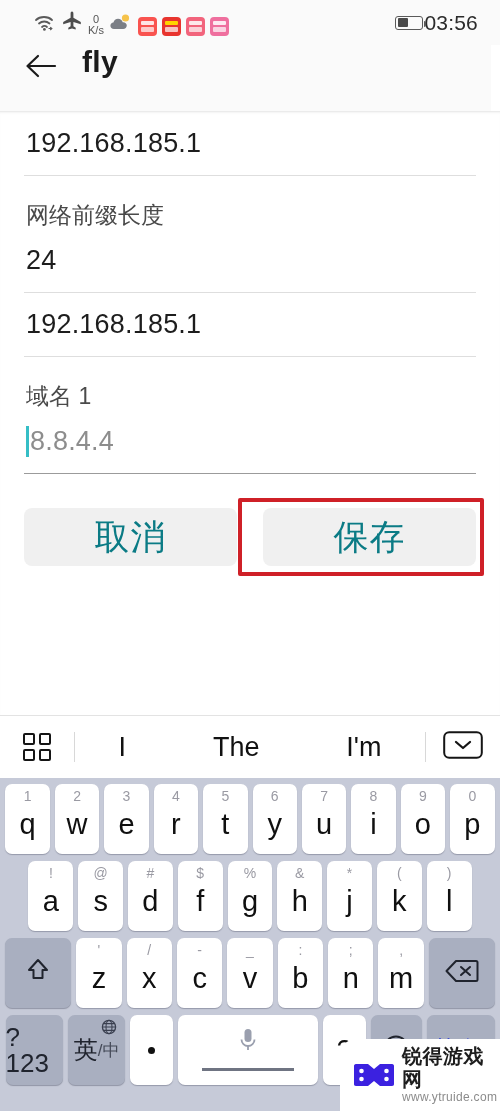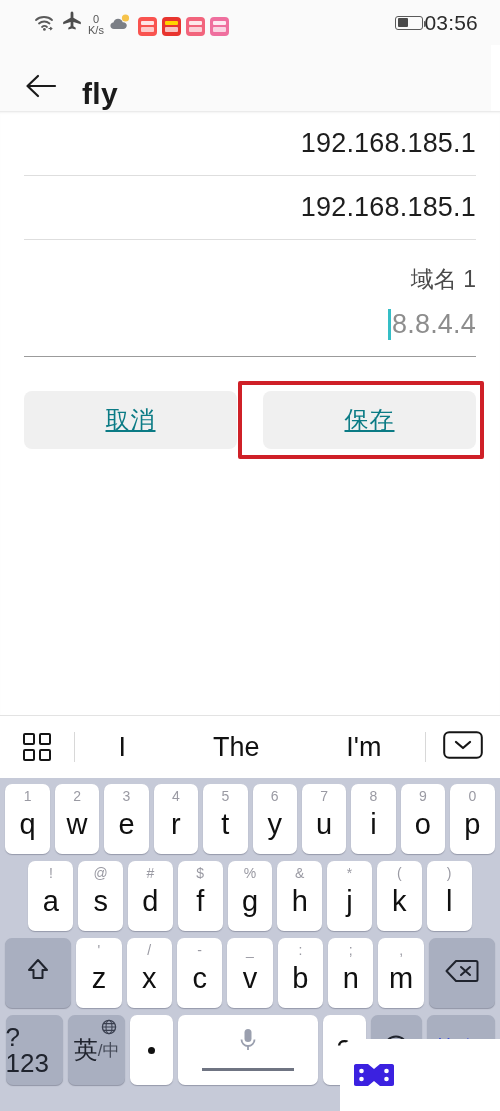--- a/index.html
+++ b/index.html
@@ -36,51 +36,50 @@
   }
   .battery::after {
     content: ""; position: absolute; right: -4px; top: 4px; width: 2.5px; height: 6px;
     background: #5a5a5a; border-radius: 0 2px 2px 0;
   }
   .battery .fill { position: absolute; left: 1.5px; top: 1.5px; bottom: 1.5px; width: 38%; background: #4a4a4a; border-radius: 1px; }
 
   
   .appbar {
     position: absolute; top: 45px; left: 0; width: 491px; height: 66px;
-    display: flex; align-items: flex-end; background: #fafafa;
+    display: flex; align-items: flex-start; background: #fafafa;
   }
   .back-btn { width: 46px; height: 46px; margin-left: 18px; display: flex; align-items: center; justify-content: center; }
   .app-title { font-size: 30px; font-weight: bold; color: #1b1b1b; margin-left: 18px; letter-spacing: .3px; }
 
   
   .form-area {
     position: absolute; top: 111px; left: 0; width: 500px; height: 604px;
     background: #ffffff; border-top: 1px solid #ebebeb;
     box-shadow: inset 0 2px 3px -2px rgba(0,0,0,.10);
     padding: 0 24px;
-    text-align: right;
   }
   .field { padding-top: 6px; }
   .field .label { font-size: 23px; color: #4a4a4a; padding: 18px 0 4px 2px; }
   .field .value {
     font-size: 27px; color: #1d1d1d; padding: 10px 0 16px 2px; letter-spacing: .2px;
     border-bottom: 1px solid #dedede;
   }
   .field .value.placeholder { color: #8d8d8d; position: relative; }
   .caret {
     display: inline-block; width: 3px; height: 31px; background: #35bec6;
     vertical-align: -7px; margin-right: 1px;
   }
   .field.focused .value { border-bottom: 1px solid #9b9b9b; }
 
   .btn-row { display: flex; gap: 26px; margin-top: 34px; position: relative; }
   .btn {
     flex: 1; height: 58px; background: #f0f0f0; border-radius: 8px;
     display: flex; align-items: center; justify-content: center;
-    font-size: 24px; color: #0b7b85; letter-spacing: 1px; text-decoration: underline;
+    font-size: 35px; color: #0b7b85; letter-spacing: 1px;
   }
   .btn-highlight-box {
     position: absolute; right: -8px; top: -10px; width: 246px; height: 78px;
     border: 4px solid #cf2027; border-radius: 2px; pointer-events: none;
   }
 
   
   .kb { position: absolute; left: 0; bottom: 0; width: 500px; height: 396px; background: #c6cad8; }
   .suggest {
     height: 63px; background: #ffffff; display: flex; align-items: center;
@@ -207,20 +206,24 @@
     </div>
     <div class="app-title">fly</div>
   </div>
 
   <div class="form-area">
 
     <div class="field">
       <div class="value">192.168.185.1</div>
     </div>
 
+    <div class="field">
+      <div class="label">网络前缀长度</div>
+      <div class="value">24</div>
+    </div>
 
     <div class="field">
       <div class="value">192.168.185.1</div>
     </div>
 
     <div class="field focused">
       <div class="label">域名 1</div>
       <div class="value placeholder"><span class="caret"></span><span>8.8.4.4</span></div>
     </div>
 
@@ -439,16 +442,20 @@
     <div class="watermark">
       <span class="wm-logo">
         <svg width="44" height="30" viewBox="0 0 44 30">
             <path d="M4 4h12l6 5 6-5h12c1.5 0 2 1 2 2v18c0 1-.5 2-2 2H28l-6-5-6 5H4c-1.5 0-2-1-2-2V6c0-1 .5-2 2-2z" fill="#3b21e0"></path>
             <circle cx="9.5" cy="11" r="2.3" fill="#fff"></circle>
             <circle cx="9.5" cy="19" r="2.3" fill="#fff"></circle>
             <circle cx="34.5" cy="11" r="2.3" fill="#fff"></circle>
             <circle cx="34.5" cy="19" r="2.3" fill="#fff"></circle>
           </svg>
       </span>
+      <span class="wm-text">
+        <span class="wm-title">锐得游戏网</span>
+        <span class="wm-url">www.ytruide.com</span>
+      </span>
     </div>
 
   </div>
 </div>
 
 </body></html>

